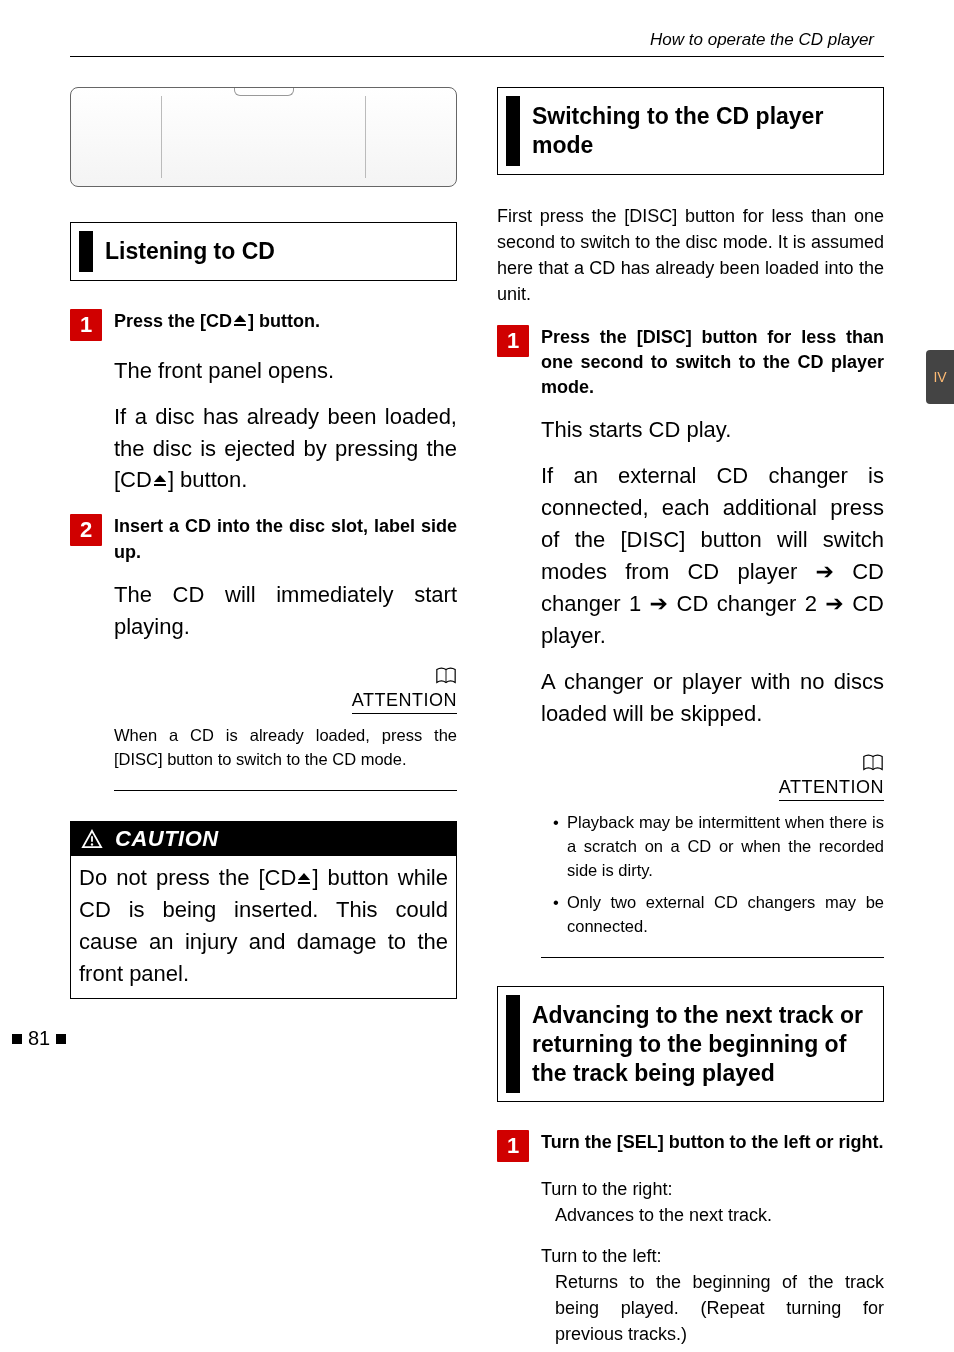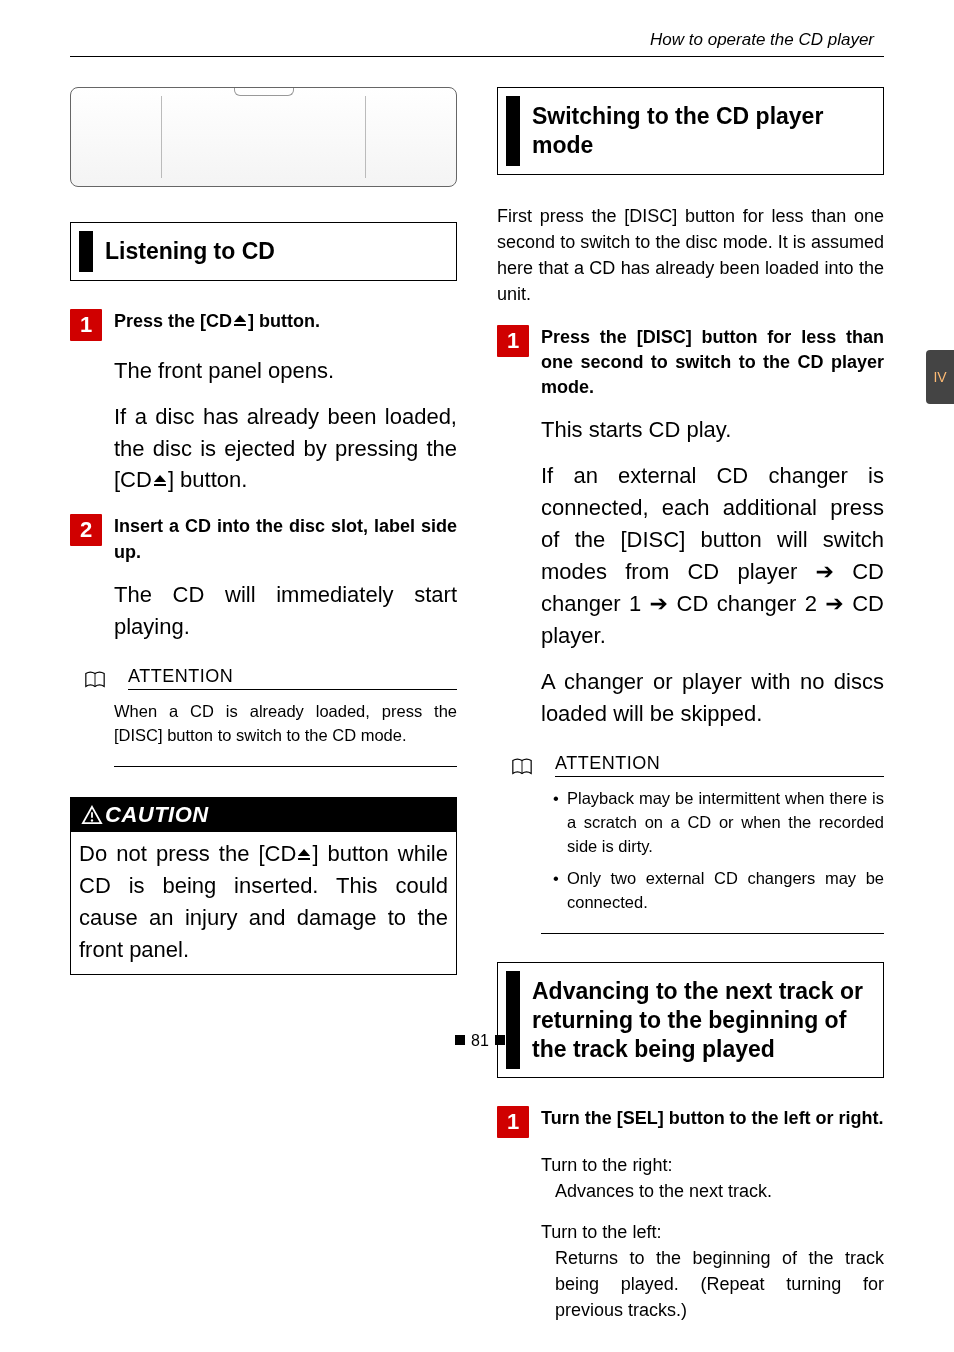--- a/index.html
+++ b/index.html
@@ -20,43 +20,43 @@
   .section-inner h2 { font-size: 23px; font-weight: bold; line-height: 1.25; }
 
   .step { display: flex; align-items: flex-start; gap: 12px; margin-bottom: 14px; }
   .step-num { width: 32px; height: 32px; background: #d00000; color: #fff; font-size: 22px; font-weight: bold; display:flex; align-items:center; justify-content:center; flex: 0 0 32px; border-radius:1px; }
   .step-body { flex: 1; }
   .step-title { font-weight: bold; font-size: 18px; line-height: 1.4; text-align: justify; }
   .eject-icon { display:inline-block; vertical-align: -1px; }
 
   .para { font-size: 22px; line-height: 1.45; text-align: justify; margin: 14px 0 0 44px; }
 
-  .attn { display:flex; align-items:flex-end; gap:22px; margin: 24px 0 6px 14px; }
+  .attn { display:flex; align-items:flex-end; gap:4px; margin: 24px 0 6px 14px; flex-direction: column; }
   .attn-icon { width:22px; height:20px; }
   .attn-label { font-size: 18px; letter-spacing: 0.5px; border-bottom: 1.5px solid #000; flex:1; padding-bottom:2px; }
   .attn-text { font-size: 16.5px; line-height: 1.45; text-align: justify; margin: 10px 0 0 44px; }
   .attn-close { border:none; border-top:1.5px solid #000; margin: 18px 0 0 44px; width: calc(100% - 44px); }
 
   .bullets { margin: 10px 0 0 56px; }
   .bullets li { font-size: 16.5px; line-height:1.45; text-align: justify; list-style: none; position: relative; padding-left: 14px; margin-bottom: 8px; }
   .bullets li::before { content:"•"; position:absolute; left:0; top:0; }
 
   .caution-box { border: 1.5px solid #000; margin-top: 30px; }
-  .caution-head { background:#000; color:#fff; display:flex; align-items:center; gap:2px; padding: 4px 10px; }
+  .caution-head { background:#000; color:#fff; display:flex; align-items:center; gap:12px; padding: 4px 10px; }
   .caution-head svg { width:22px; height:20px; }
   .caution-head span { font-size: 22px; font-weight: bold; font-style: italic; letter-spacing: 0.5px; }
   .caution-body { padding: 6px 8px 8px 8px; font-size: 22px; line-height:1.45; text-align: justify; }
 
   .turn-sub { margin: 14px 0 0 44px; font-size: 18px; line-height:1.45; }
   .turn-sub .lead { }
   .turn-sub .desc { margin-left: 14px; text-align: justify; }
 
   .side-tab { position: absolute; right: 0; top: 350px; width: 28px; height: 54px; background: #444; color:#fdba74; font-size: 14px; display:flex; align-items:center; justify-content:center; border-radius: 4px 0 0 4px; }
 
-  .footer { position:absolute; bottom: 26px; left:6px; right:0; text-align:center; font-size:16px; }
+  .footer { position:absolute; bottom: 26px; left:6px; right:0; text-align:left; font-size:20px; }
   .footer .sq { display:inline-block; width:10px; height:10px; background:#000; vertical-align: 1px; margin: 0 6px; }
 </style>
 </head>
 <body>
 
 <div class="page">
   <div class="header-title">How to operate the CD player</div>
   <hr class="header-rule">
 
   <div class="columns">

